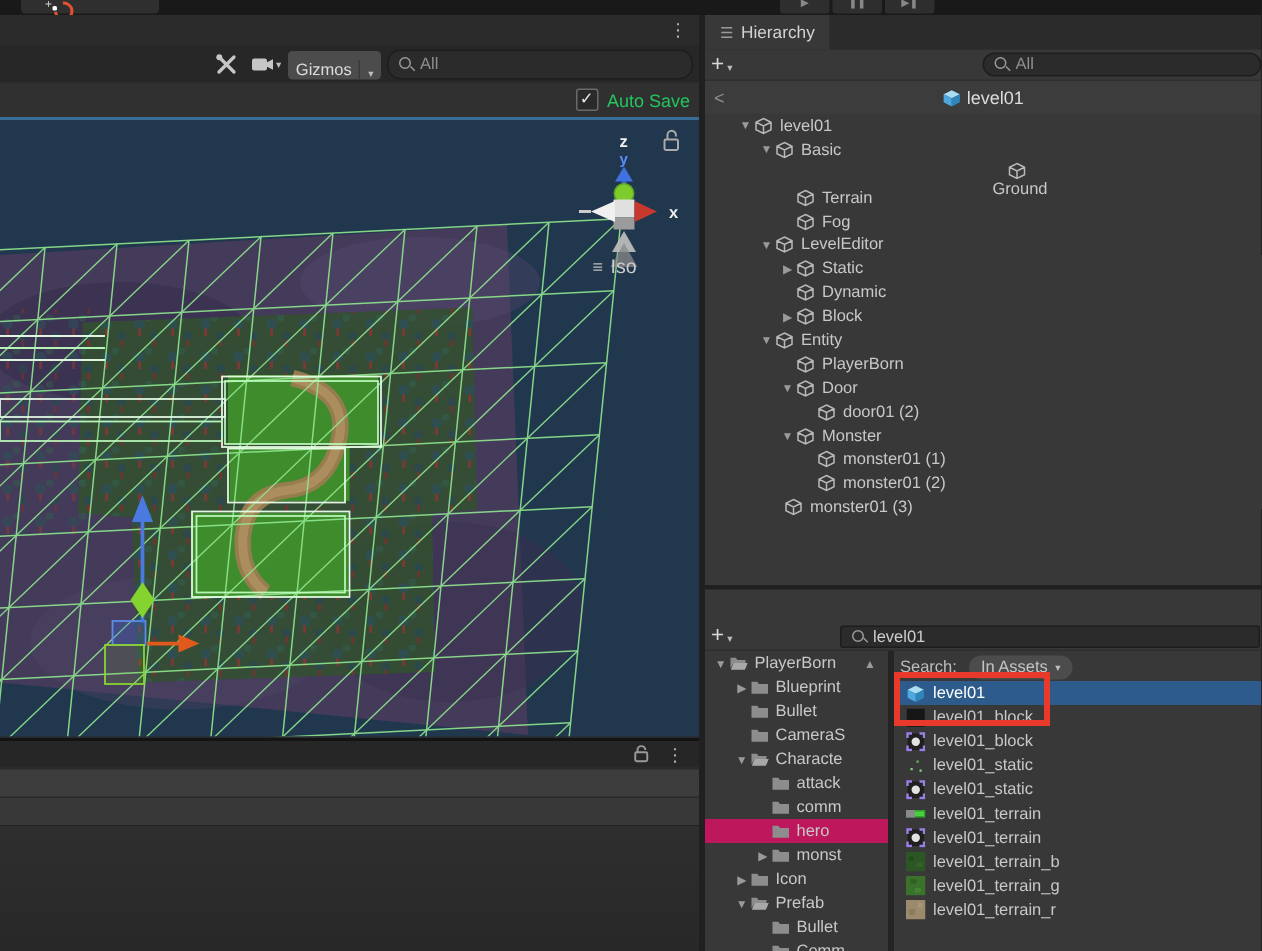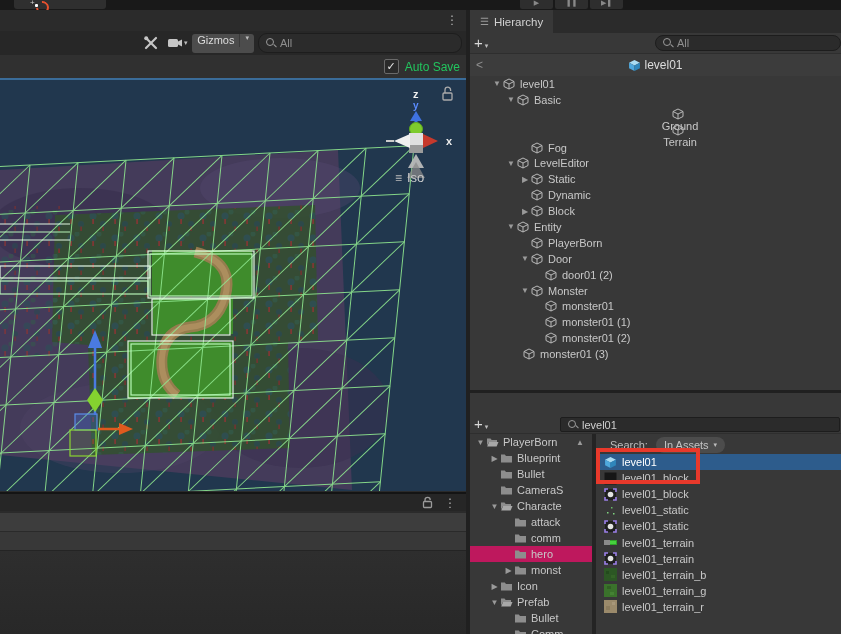--- a/index.html
+++ b/index.html
@@ -15,21 +15,21 @@
   #collab-plus{left:16px;top:-2px;color:#cfcfcf;font-size:8px;}
   #collab-dot{left:21px;top:4px;width:3px;height:3px;background:#fff;border-radius:1px;}
   .playbtn{top:0;width:33px;height:9px;background:#2e2e2e;border-radius:0 0 2px 2px;color:#888;
            font-size:7px;text-align:center;line-height:6px;overflow:hidden;}
   
   #left{left:0;top:10px;width:466px;height:624px;background:#2b2b2b;}
   .scn-tabs{left:0;top:0;width:466px;height:21px;background:#2b2b2b;border-bottom:1px solid #1f1f1f;}
   .kebab{color:#b4b4b4;font-size:12px;line-height:12px;}
   .scn-toolbar{left:0;top:21px;width:466px;height:24px;background:#272727;display:flex;align-items:center;justify-content:flex-end;gap:4px;padding-right:4px;box-sizing:border-box;}
   .tool-ic{display:inline-flex;align-items:center;justify-content:center;width:22px;height:18px;}
-  .gizmos-btn{display:inline-flex;align-items:flex-start;height:19px;background:#4c4c4c;border-radius:3px;padding:0 5px;color:#dcdcdc;gap:5px;}
+  .gizmos-btn{display:inline-flex;align-items:flex-end;height:19px;background:#4c4c4c;border-radius:3px;padding:0 5px;color:#dcdcdc;gap:5px;}
   .gizmos-sep{width:1px;height:13px;background:#3a3a3a;}
   .searchbox{display:inline-flex;align-items:center;height:18px;background:#2b2b2b;border:1px solid #1d1d1d;border-radius:9px;padding:0 7px;gap:4px;color:#9a9a9a;}
   .scn-search{width:188px;}
   .mag{position:relative;width:10px;height:10px;flex:0 0 auto;}
   .mag:before{content:"";position:absolute;left:0;top:0;width:6px;height:6px;border:1.4px solid #9a9a9a;border-radius:50%;}
   .mag:after{content:"";position:absolute;left:6.5px;top:6.5px;width:3.5px;height:1.4px;background:#9a9a9a;transform:rotate(45deg);}
   .scn-autosave{left:0;top:45px;width:466px;height:23px;background:#303030;display:flex;align-items:center;justify-content:flex-end;gap:6px;padding-right:6px;box-sizing:border-box;}
   .checkbox{width:13px;height:13px;background:#2a2a2a;border:1px solid #6a6a6a;border-radius:2px;color:#e8e8e8;font-size:11px;line-height:12px;text-align:center;}
   #scene-view{left:0;top:68px;width:466px;height:413px;background:#21374e;overflow:hidden;}
   
@@ -67,21 +67,21 @@
   .proj-search{position:absolute;left:90px;top:2px;width:264px;height:13px;border-radius:2px;}
   #proj-content{left:0;top:424px;width:371px;height:200px;background:#383838;}
   #proj-folders{position:absolute;left:0;top:0;width:122px;height:200px;overflow:hidden;}
   .frow{display:flex;align-items:center;height:16px;white-space:nowrap;overflow:hidden;}
   .frow .arrow{width:11px;flex:0 0 auto;font-size:8px;color:#9a9a9a;text-align:center;}
   .frow .ic{width:14px;flex:0 0 auto;display:inline-flex;margin-right:3px;}
   .frow.sel{background:#be185d;}
   #folders-scrollup{position:absolute;left:106px;top:4px;color:#9a9a9a;font-size:8px;}
   #proj-vdiv{position:absolute;left:122px;top:0;width:4px;height:200px;background:#242424;}
   #proj-results{position:absolute;left:126px;top:0;width:245px;height:200px;overflow:hidden;}
-  #results-header{position:absolute;left:0;top:2px;height:17px;display:flex;align-items:center;gap:8px;padding-left:4px;color:#bdbdbd;margin-left:10px;}
+  #results-header{position:absolute;left:0;top:2px;height:17px;display:flex;align-items:center;gap:8px;padding-left:4px;color:#bdbdbd;}
   .scope-pill{display:inline-flex;align-items:center;gap:5px;height:16px;background:#4c4c4c;border-radius:9px;padding:0 8px;color:#c4c4c4;}
   #results-list{position:absolute;left:0;top:20px;width:245px;}
   .rrow{display:flex;align-items:center;height:16.1px;padding-left:8px;white-space:nowrap;}
   .rrow .ic{width:15px;flex:0 0 auto;display:inline-flex;margin-right:3px;}
   .rrow.sel{background:#2d5c8c;}
   .rrow.sel .lbl{color:#fff;}
   #red-annotation{position:absolute;left:0;top:14px;width:96px;height:28px;border:4px solid #e8392b;z-index:5;}
   .icon-sq{width:12px;height:12px;display:inline-block;}
 </style>
 </head>
@@ -379,21 +379,21 @@
         </div>
         <div class="trow" style="padding-left: 49px; flex-direction: column;">
           <span class="arrow"></span>
           <span class="ic">
             <svg width="12" height="12" viewBox="0 0 12 12">
               <path d="M6 1 L11 3.5 V8.5 L6 11 L1 8.5 V3.5 Z M1 3.5 L6 6 L11 3.5 M6 6 V11" fill="none" stroke="#b9b9b9" stroke-width="1"></path>
             </svg>
           </span>
           <span class="lbl">Ground</span>
         </div>
-        <div class="trow" style="padding-left: 49px; flex-direction: column;">
+        <div class="trow" style="padding-left: 49px;">
           <span class="arrow"></span>
           <span class="ic">
             <svg width="12" height="12" viewBox="0 0 12 12">
               <path d="M6 1 L11 3.5 V8.5 L6 11 L1 8.5 V3.5 Z M1 3.5 L6 6 L11 3.5 M6 6 V11" fill="none" stroke="#b9b9b9" stroke-width="1"></path>
             </svg>
           </span>
           <span class="lbl">Terrain</span>
         </div>
         <div class="trow" style="padding-left: 49px;">
           <span class="arrow"></span>
@@ -477,29 +477,20 @@
           <span class="lbl">door01 (2)</span>
         </div>
         <div class="trow" style="padding-left: 49px;">
           <span class="arrow">▼</span>
           <span class="ic">
             <svg width="12" height="12" viewBox="0 0 12 12">
               <path d="M6 1 L11 3.5 V8.5 L6 11 L1 8.5 V3.5 Z M1 3.5 L6 6 L11 3.5 M6 6 V11" fill="none" stroke="#b9b9b9" stroke-width="1"></path>
             </svg>
           </span>
           <span class="lbl">Monster</span>
-        </div>
-        <div class="trow" style="padding-left: 63px;">
-          <span class="arrow"></span>
-          <span class="ic">
-            <svg width="12" height="12" viewBox="0 0 12 12">
-              <path d="M6 1 L11 3.5 V8.5 L6 11 L1 8.5 V3.5 Z M1 3.5 L6 6 L11 3.5 M6 6 V11" fill="none" stroke="#b9b9b9" stroke-width="1"></path>
-            </svg>
-          </span>
-          <span class="lbl">monster01</span>
         </div>
         <div class="trow" style="padding-left: 63px;">
           <span class="arrow"></span>
           <span class="ic">
             <svg width="12" height="12" viewBox="0 0 12 12">
               <path d="M6 1 L11 3.5 V8.5 L6 11 L1 8.5 V3.5 Z M1 3.5 L6 6 L11 3.5 M6 6 V11" fill="none" stroke="#b9b9b9" stroke-width="1"></path>
             </svg>
           </span>
           <span class="lbl">monster01 (1)</span>
         </div>

